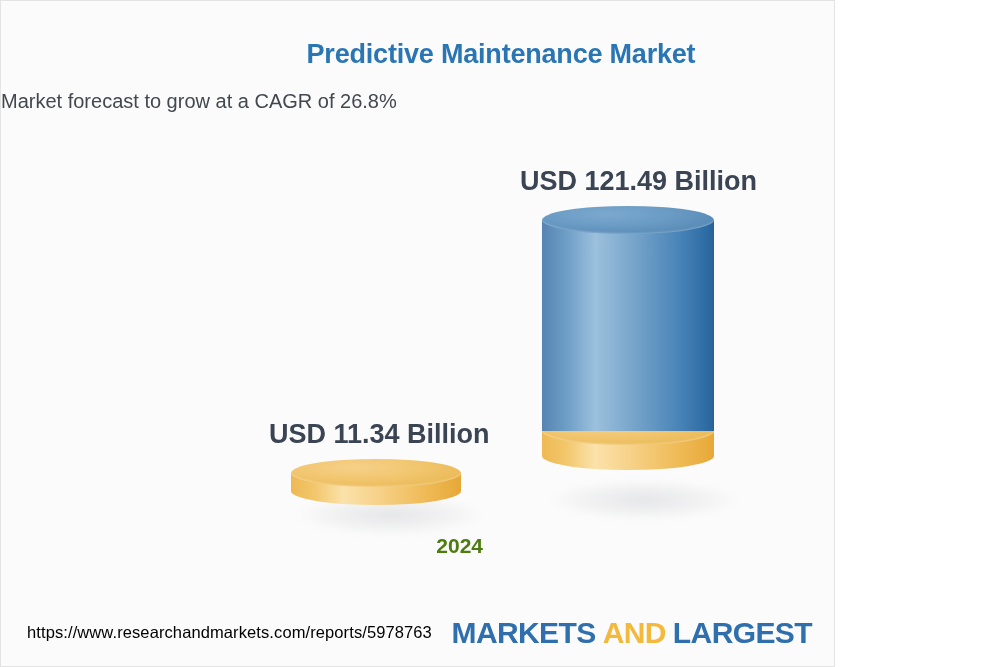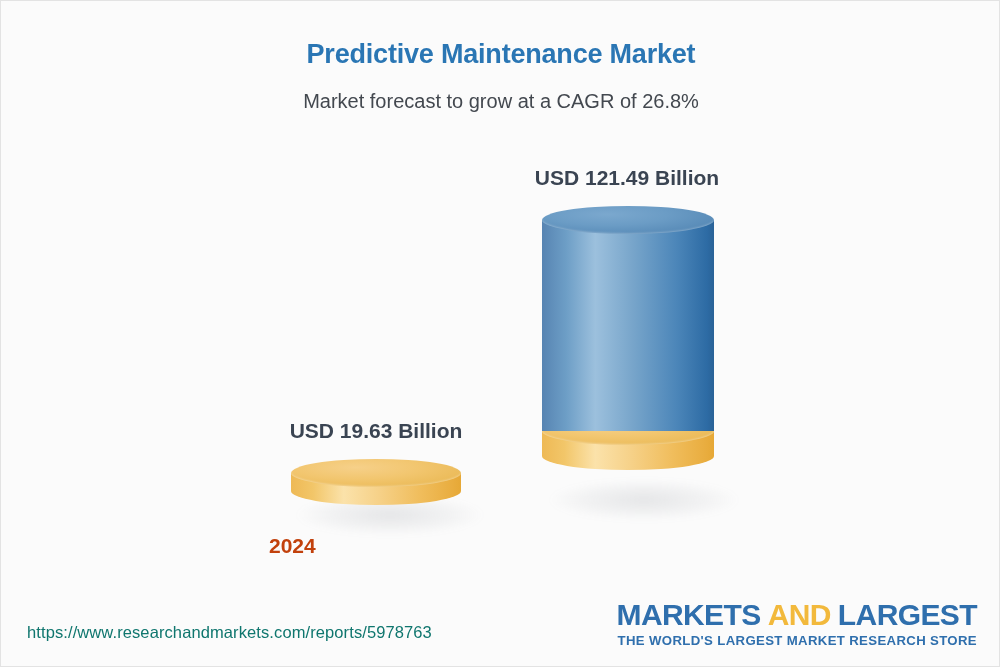--- a/index.html
+++ b/index.html
@@ -2,21 +2,21 @@
 <html><head>
 <meta charset="utf-8">
 <style>
   html, body {
     margin: 0;
     padding: 0;
     background: #ffffff;
   }
   #page {
     position: relative;
-    width: 1000px;
+    width: 835px;
     height: 667px;
     background: #fbfbfb;
     border: 1px solid #e3e3e3;
     box-sizing: border-box;
     overflow: hidden;
     font-family: "Liberation Sans", sans-serif;
   }
 
   
   #chart-title {
@@ -28,53 +28,53 @@
     font-size: 27px;
     font-weight: bold;
     color: #2a76b4;
     letter-spacing: -0.2px;
   }
   #chart-subtitle {
     position: absolute;
     top: 89px;
     left: 0;
     width: 1000px;
-    text-align: center;
+    text-align: left;
     font-size: 20px;
     font-weight: normal;
     color: #43484f;
   }
 
   
   #plot-area {
     position: absolute;
     left: 0;
     top: 0;
     width: 1000px;
     height: 600px;
   }
 
   .bar-group { position: absolute; }
 
   .value-label {
     position: absolute;
     width: 100%;
     text-align: center;
-    font-size: 21px;
+    font-size: 27px;
     font-weight: bold;
     color: #3a4452;
     white-space: nowrap;
   }
   .category-label {
     position: absolute;
     width: 100%;
-    text-align: left;
+    text-align: right;
     font-size: 21px;
     font-weight: bold;
-    color: #c2410c;
+    color: #4d7c0f;
   }
 
   
   .cyl { position: absolute; }
   .cyl-shadow {
     position: absolute;
     border-radius: 50%;
     background: radial-gradient(ellipse at center, rgba(120,125,135,0.16) 0%, rgba(120,125,135,0.07) 45%, rgba(255,255,255,0) 72%);
     filter: blur(3px);
     pointer-events: none;
@@ -123,21 +123,21 @@
     background: radial-gradient(ellipse at 38% 30%, #f6d089 0%, #f2c66f 42%, #eab955 82%, #e7b44d 100%);
     box-shadow: inset 0 -1px 2px rgba(255,255,255,0.3);
   }
 
   
   #footer-url {
     position: absolute;
     left: 26px;
     bottom: 24px;
     font-size: 16.5px;
-    color: #0f766e;
+    color: #000000;
     letter-spacing: 0.1px;
   }
   #logo {
     position: absolute;
     right: 22px;
     bottom: 18px;
     text-align: right;
   }
   #logo-wordmark {
     font-size: 30px;
@@ -162,21 +162,21 @@
 
 <div id="page">
 
   <div id="chart-title">Predictive Maintenance Market</div>
   <div id="chart-subtitle">Market forecast to grow at a CAGR of 26.8%</div>
 
   <div id="plot-area">
 
     <div class="bar-group" style="left:268px; top:150px; width:214px; height:420px;">
 
-      <div class="value-label" style="top:268px;">USD 19.63 Billion</div>
+      <div class="value-label" style="top:268px;">USD 11.34 Billion</div>
 
       <div class="cyl" style="left:22px; top:308px; width:170px; height:62px;">
         <div class="cyl-shadow" style="left:6px; top:36px; width:186px; height:40px;"></div>
         <div class="cyl-bottom-cap yellow-side" style="left:0px; top:18px; width:170px; height:28px;"></div>
         <div class="cyl-body yellow-side" style="left:0px; top:14px; width:170px; height:18px;"></div>
         <div class="cyl-top yellow-top" style="left:0px; top:0px; width:170px; height:28px;"></div>
       </div>
 
       <div class="category-label" style="top:383px;">2024</div>
     </div>
@@ -197,16 +197,15 @@
       </div>
 
     </div>
 
   </div>
 
   <div id="footer-url">https://www.researchandmarkets.com/reports/5978763</div>
 
   <div id="logo">
     <div id="logo-wordmark"><span>MARKETS</span><span class="and" style="margin:12px 7px;">AND</span><span>LARGEST</span></div>
-    <div id="logo-tagline">THE WORLD'S LARGEST MARKET RESEARCH STORE</div>
   </div>
 
 </div>
 
 </body></html>

